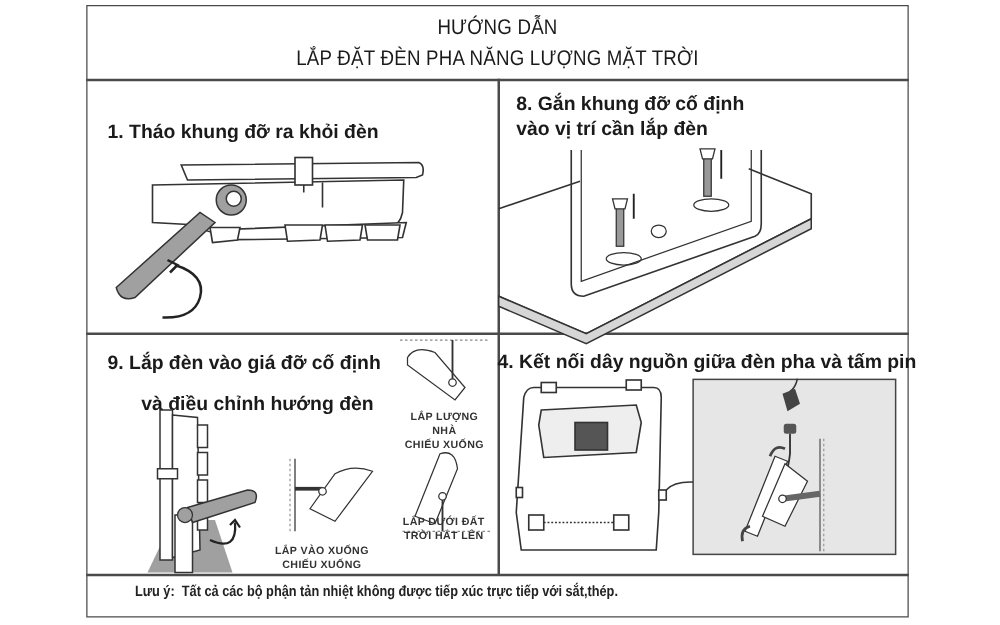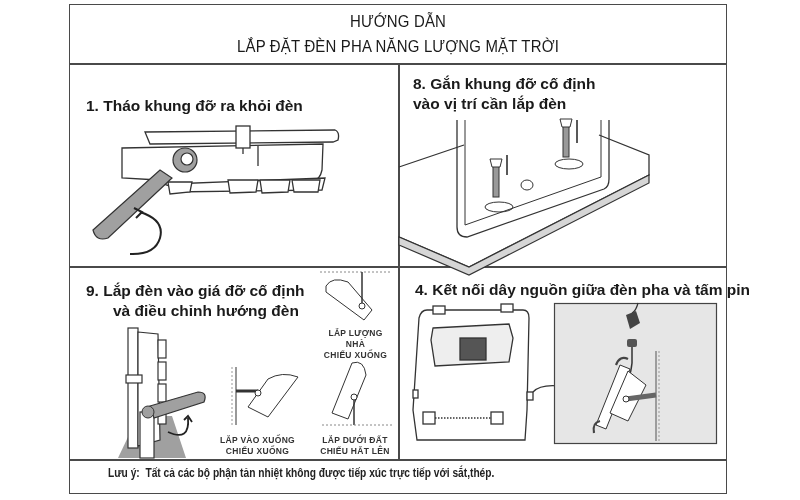--- a/index.html
+++ b/index.html
@@ -60,21 +60,21 @@
   <ellipse cx="170" cy="49" rx="14" ry="5" fill="none" stroke="#333"></ellipse>
   <rect x="94" y="50" width="6" height="32" fill="#999" stroke="#333"></rect>
   <path d="M91 44 L103 44 L101 52 L93 52 Z" fill="#fff" stroke="#333"></path>
   <rect x="164" y="10" width="6" height="32" fill="#999" stroke="#333"></rect>
   <path d="M161 4 L173 4 L171 12 L163 12 Z" fill="#fff" stroke="#333"></path>
   <line x1="108" y1="40" x2="108" y2="60" stroke="#222" stroke-width="1.5"></line>
   <line x1="178" y1="5" x2="178" y2="28" stroke="#222" stroke-width="1.5"></line>
 </svg>
 
 <div class="step-title" style="left:86px;top:281px;">9. Lắp đèn vào giá đỡ cố định</div>
-<div class="step-title" style="left:113px;top:301px;">và điều chỉnh hướng đèn</div>
+<div class="step-title" style="left:113px;top:314px;">và điều chỉnh hướng đèn</div>
 <svg style="left:100px;top:320px;" width="120" height="140" viewBox="0 0 120 140">
   <path d="M18 138 L38 96 L72 96 L86 138 Z" fill="#a0a0a0"></path>
   <g fill="#fff" stroke="#333" stroke-width="1.2">
     <rect x="28" y="8" width="10" height="120"></rect>
     <path d="M38 12 L58 14 L60 120 L38 126 Z"></path>
     <rect x="58" y="20" width="8" height="18"></rect>
     <rect x="58" y="42" width="8" height="18"></rect>
     <rect x="58" y="64" width="8" height="18"></rect>
     <rect x="58" y="86" width="8" height="18"></rect>
     <rect x="40" y="92" width="14" height="46"></rect>
@@ -105,26 +105,26 @@
 <div class="label" style="left:215px;top:435px;width:85px;">
   <div>LẮP VÀO XUỐNG</div>
   <div>CHIẾU XUỐNG</div>
 </div>
 <svg style="left:320px;top:355px;" width="75" height="75" viewBox="0 0 75 75">
   <path d="M12 58 L32 8 Q44 4 46 20 L28 64 Z" fill="#fff" stroke="#333"></path>
   <line x1="34" y1="44" x2="34" y2="70" stroke="#333" stroke-width="1.5"></line>
   <circle cx="34" cy="42" r="3" fill="#fff" stroke="#333"></circle>
   <line x1="2" y1="70" x2="72" y2="70" stroke="#888" stroke-dasharray="2,2"></line>
 </svg>
-<div class="label" style="left:315px;top:435px;width:80px;">
+<div class="label" style="left:315px;top:412px;width:80px;">
   <div>LẮP DƯỚI ĐẤT</div>
-  <div>CHIẾU HẮT LÊN</div>
+  <div>TRỜI HẮT LÊN</div>
 </div>
 
-<div class="step-title" style="left:415px;top:280px;">4. Kết nối dây nguồn giữa đèn pha và tấm pin</div>
+<div class="step-title" style="left:398px;top:280px;">4. Kết nối dây nguồn giữa đèn pha và tấm pin</div>
 <svg style="left:405px;top:300px;" width="150" height="145" viewBox="0 0 150 145">
   <g fill="#fff" stroke="#333" stroke-width="1.3">
     <path d="M22 10 L118 10 Q124 10 124 18 L122 110 L120 140 L12 140 L8 110 L14 18 Q16 10 22 10 Z"></path>
     <path d="M28 28 L104 24 L108 38 L104 62 L30 66 L26 40 Z" fill="#eee"></path>
     <rect x="55" y="38" width="26" height="22" fill="#555"></rect>
     <rect x="28" y="6" width="12" height="8"></rect>
     <rect x="96" y="4" width="12" height="8"></rect>
     <rect x="18" y="112" width="12" height="12"></rect>
     <rect x="86" y="112" width="12" height="12"></rect>
     <line x1="30" y1="118" x2="86" y2="118" stroke-dasharray="1.5,1.5"></line>

